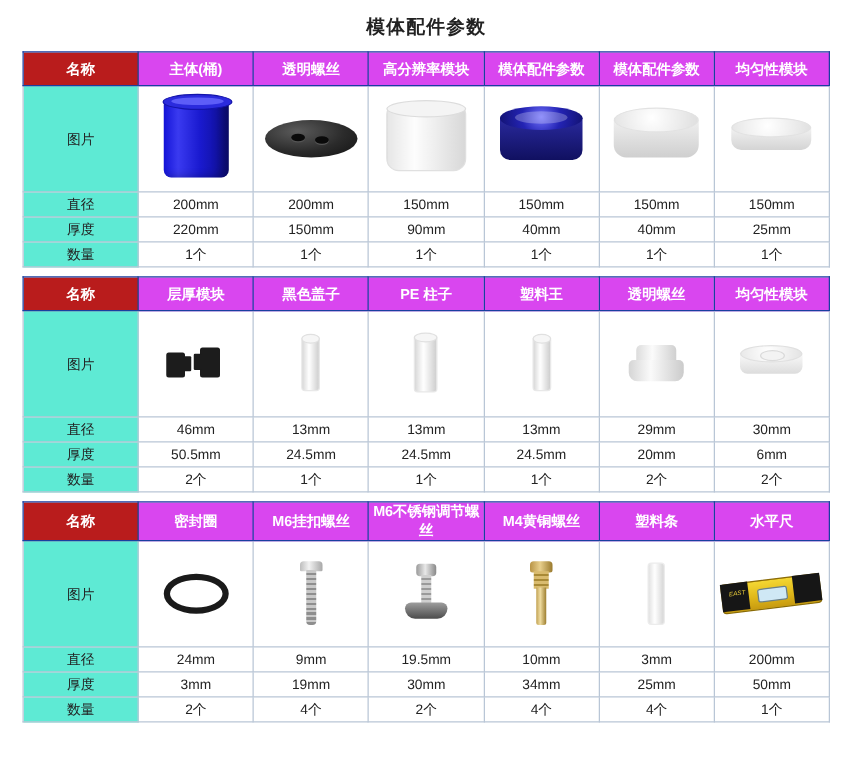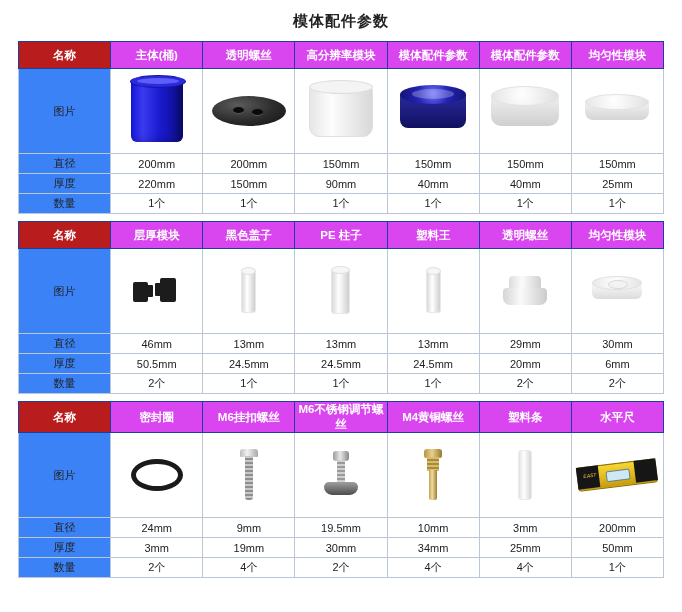--- a/index.html
+++ b/index.html
@@ -48,21 +48,21 @@
     height: 26px;
     font-size: 11.5px;
     border: 1px solid #1a3fa0;
   }
   tr.head td.namecell {
     background: #b91c1c;
   }
   td.labelcell {
     width: 46px;
     font-weight: normal;
-    background: #3b82f6;
+    background: #5eead4;
   }
   tr.imgrow td {
     height: 84px;
   }
   tr.datarow td {
     height: 19px;
   }
   .imgbox {
     height: 82px;
     display: flex;

